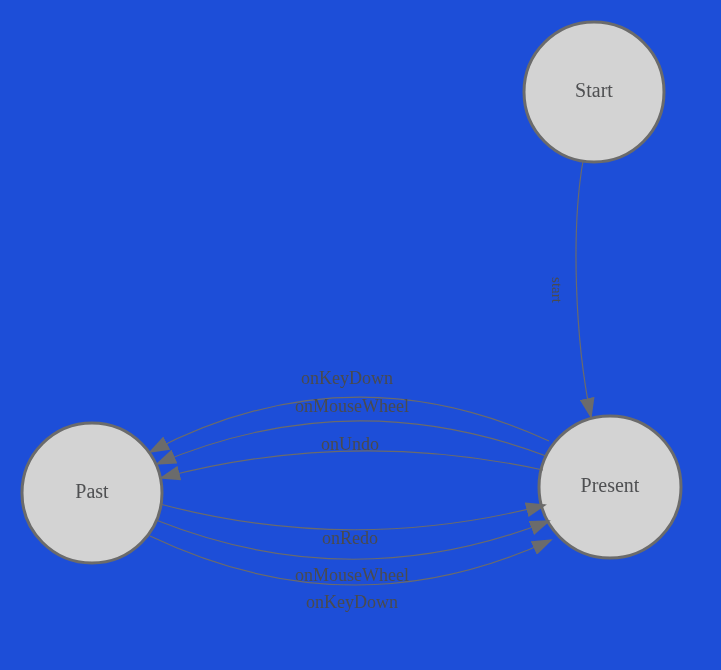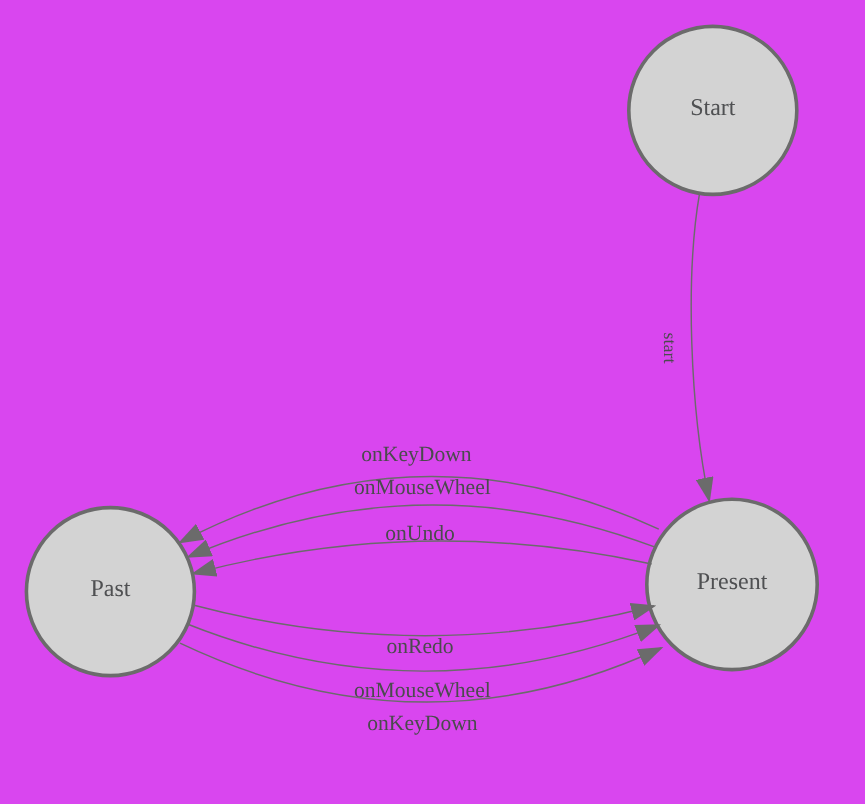--- a/index.html
+++ b/index.html
@@ -8,21 +8,21 @@
     background: #ffffff;
     width: 721px;
     height: 670px;
     overflow: hidden;
     font-family: "Liberation Serif", "DejaVu Serif", serif;
   }
   .stage {
     position: relative;
     width: 721px;
     height: 670px;
-    background: #d946ef;
+    background: #1d4ed8;
   }
   svg { display: block; }
   .node-circle {
     cursor: pointer;
   }
   .node-label {
     font-family: "Liberation Serif", "DejaVu Serif", serif;
     font-size: 20px;
     pointer-events: none;
   }

